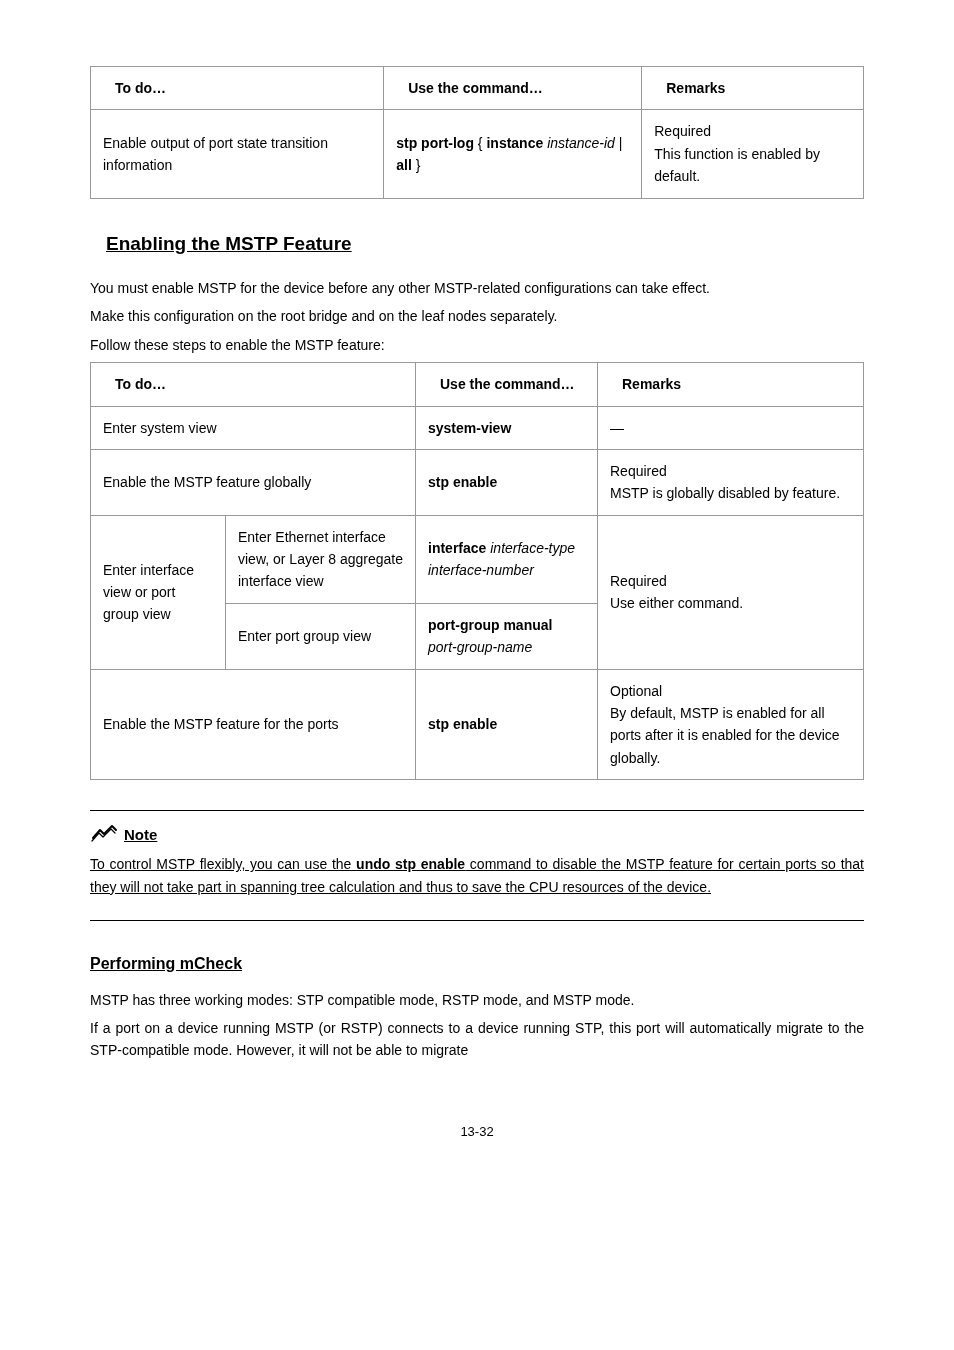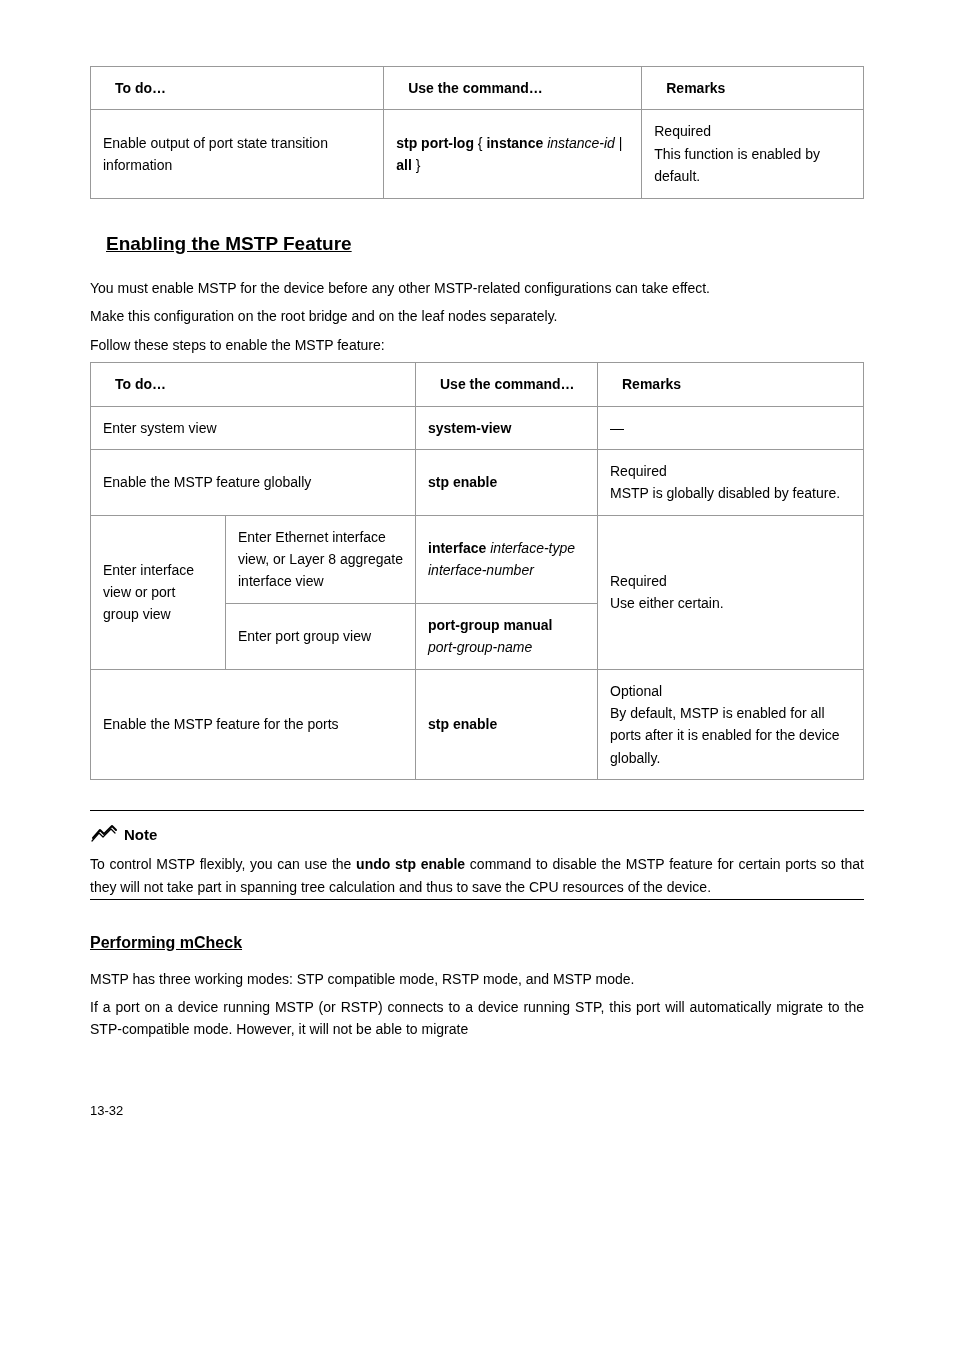--- a/index.html
+++ b/index.html
@@ -34,34 +34,35 @@
   .heading3 {
     font-size: 16px;
     font-weight: bold;
     margin: 30px 0 12px 0;
     text-decoration: underline;
   }
   p { margin: 0 0 6px 0; }
   .note-block {
     border-top: 1px solid #000;
     border-bottom: 1px solid #000;
-    padding: 12px 0 1px 0;
+    padding: 12px 0 22px 0;
     margin: 22px 0;
+    text-decoration: underline;
   }
   .note-head {
     display: flex;
     align-items: center;
     gap: 6px;
     margin-bottom: 6px;
   }
   .note-head svg { flex: 0 0 auto; }
   .note-label { font-weight: bold; font-size: 15px; }
   .note-body { text-align: justify; }
   .pagenum {
-    text-align: left;
+    text-align: center;
     margin-top: 60px;
     font-size: 13px;
   }
   .cmd { font-weight: bold; text-align: center; }
   .arg { font-style: italic; }
 </style>
 </head>
 <body>
 
 <table>
@@ -114,21 +115,21 @@
   </tr>
   <tr>
     <td rowspan="2" style="width:110px">Enter interface view or port group view</td>
     <td style="width:165px">Enter Ethernet interface view, or Layer 8 aggregate interface view</td>
     <td>
       <span class="cmd">interface</span>
       <span class="arg">interface-type interface-number</span>
     </td>
     <td rowspan="2">
       <div>Required</div>
-      <div>Use either certain.</div>
+      <div>Use either command.</div>
     </td>
   </tr>
   <tr>
     <td>Enter port group view</td>
     <td>
       <span class="cmd">port-group manual</span>
       <span class="arg">port-group-name</span>
     </td>
   </tr>
   <tr>

